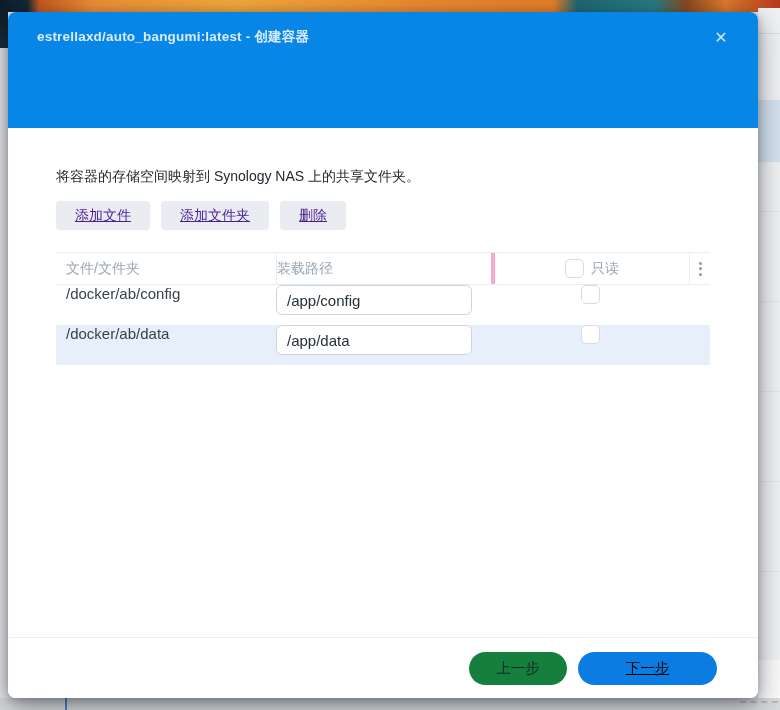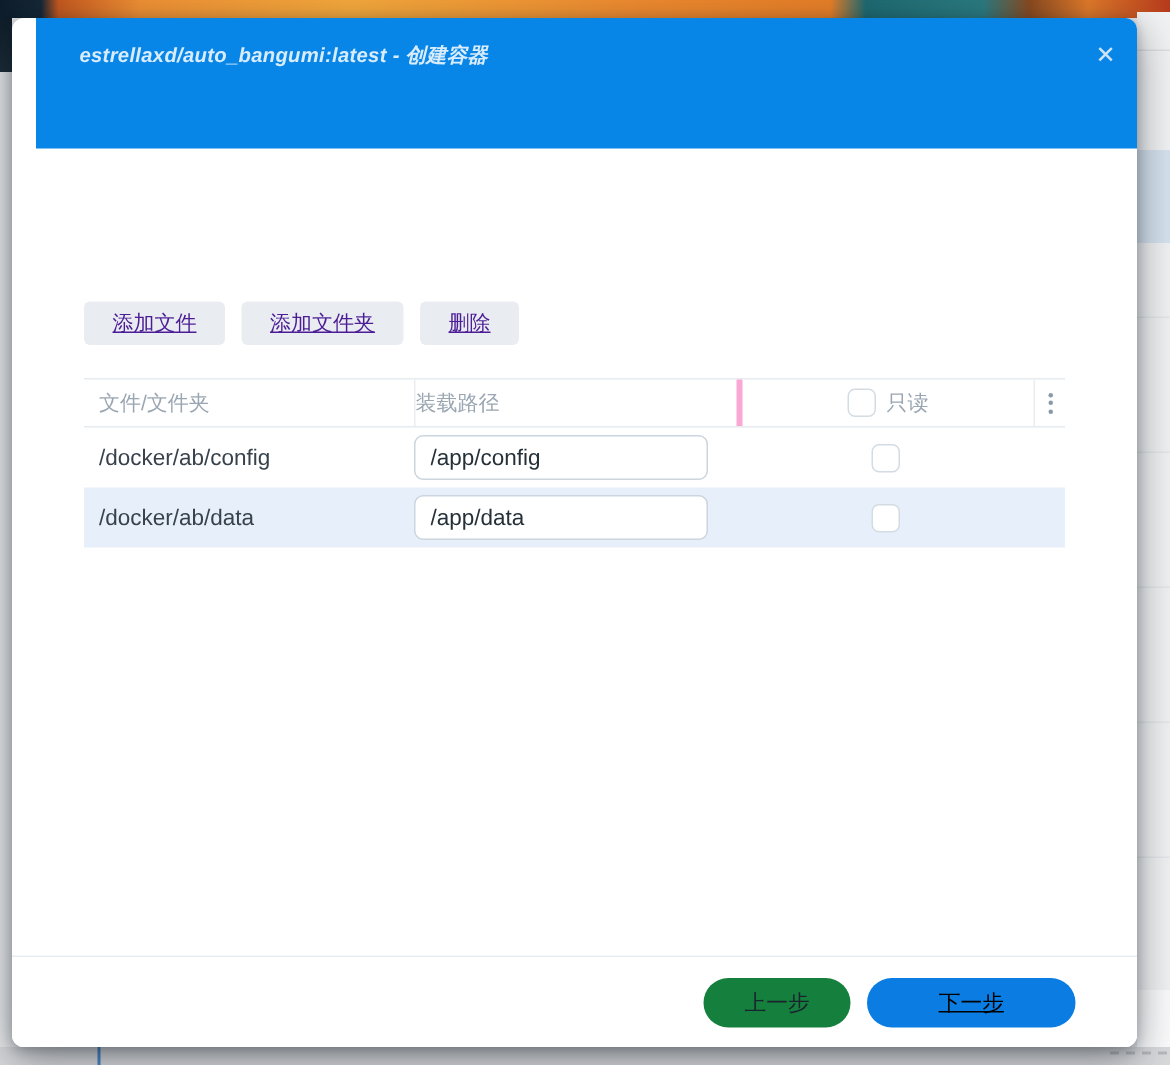--- a/index.html
+++ b/index.html
@@ -38,23 +38,22 @@
   .bottom-blue-tick { position:absolute; left:65px; top:698px; width:2px; height:12px; background:#4a86c8; }
   .bottom-dashes { position:absolute; left:740px; top:701px; width:38px; height:0; border-top:2px dashed #b6b9bc; }
 
   
   .dialog {
     position:absolute; left:8px; top:12px; width:750px; height:686px;
     background:#ffffff; border-radius:8px; overflow:hidden;
     box-shadow:0 8px 28px rgba(10,20,30,0.45), 0 2px 8px rgba(10,20,30,0.25);
   }
   .dlg-header {
-    position:absolute; left:16px; top:0; width:100%; height:87px;
+    position:absolute; left:0; top:0; width:100%; height:116px;
     background:#0786e8;
-    font-style:italic;
   }
   .dlg-titlebar {
     position:absolute; left:29px; top:14px; right:20px; height:22px;
     display:flex; align-items:center; justify-content:space-between;
   }
   .dlg-title {
     color:#d9ecfc; font-size:13.5px; font-weight:bold; letter-spacing:0.2px;
   }
   .dlg-close {
     color:#cfe4f7; font-size:16px; font-weight:bold; cursor:pointer;
@@ -88,21 +87,21 @@
     color:#9aa6b2; font-size:14px;
   }
   .col-file   { width:220px; padding-left:10px; }
   .col-mount  { width:215px; }
   .col-ro     { width:198px; display:flex; align-items:center; justify-content:center; }
   .col-menu   { width:21px;  display:flex; align-items:center; justify-content:center; }
   .thead .col-mount { border-left:1px solid #e9edf1; align-self:stretch; display:flex; align-items:center; }
   .thead .col-ro    { border-left:4px solid #f9a8d4; align-self:stretch; }
   .thead .col-menu  { border-left:1px solid #e9edf1; align-self:stretch; }
 
-  .trow { display:flex; height:40px; align-items:center; font-size:15px; color:#38424c; }
+  .trow { display:flex; height:40px; align-items:flex-start; font-size:15px; color:#38424c; }
   .trow.selected { background:#e7f0fa; }
   .trow .col-file { overflow:hidden; white-space:nowrap; }
 
   .checkbox {
     width:19px; height:19px; background:#ffffff;
     border:1px solid #d4dce3; border-radius:5px; cursor:pointer;
   }
   .ro-label { margin-left:7px; }
 
   .kebab { display:flex; flex-direction:column; gap:2.5px; cursor:pointer; padding:4px 6px; }
@@ -151,20 +150,21 @@
 
   <div class="dlg-header">
     <div class="dlg-titlebar">
       <span class="dlg-title">estrellaxd/auto_bangumi:latest - 创建容器</span>
       <span class="dlg-close">✕</span>
     </div>
   </div>
 
   <div class="dlg-body">
 
+    <div class="description">将容器的存储空间映射到 Synology NAS 上的共享文件夹。</div>
 
     <div class="toolbar">
       <button class="tb-btn">添加文件</button>
       <button class="tb-btn">添加文件夹</button>
       <button class="tb-btn">删除</button>
     </div>
 
     <div class="table">
 
       <div class="thead">

